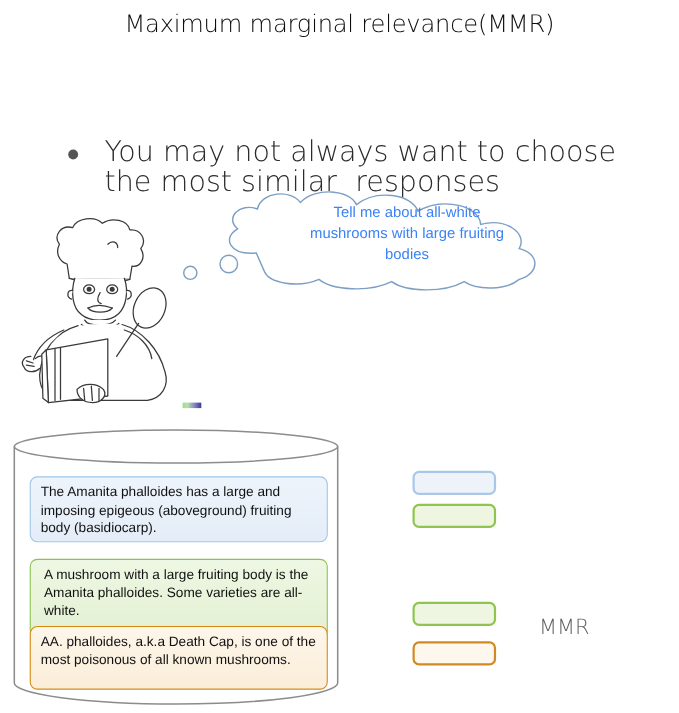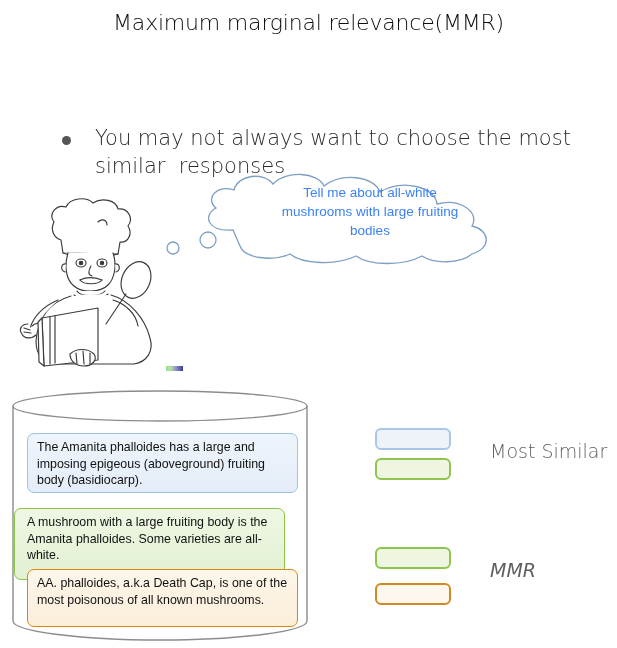--- a/index.html
+++ b/index.html
@@ -30,21 +30,21 @@
   }
   .bullet-dot{
     position:absolute;left:0;top:12px;
     width:9px;height:9px;border-radius:50%;
     background:#555555;
   }
   .bullet-text{
     position:absolute;left:33px;top:0;width:510px;
     font-family:"DejaVu Sans", sans-serif;
     font-weight:300;
-    font-size:21px;
+    font-size:26px;
     line-height:28px;
     color:#2b2b2b;
     white-space:pre-wrap;
   }
 
   
   .cloud-wrap{position:absolute;left:160px;top:168px;width:400px;height:100px;}
   .cloud-wrap svg{display:block;}
   .cloud-text{
     position:absolute;left:110px;top:15px;width:200px;
@@ -77,21 +77,21 @@
     line-height:16.5px;
     color:#111111;
     white-space:pre-wrap;
   }
   .doc.blue{
     left:27px;top:433px;width:271px;height:60px;
     border:1.6px solid #9dc3e6;
     background:linear-gradient(180deg,#eef4fb 0%,#e4edf8 100%);
   }
   .doc.green{
-    left:14px;top:508px;width:271px;height:72px;
+    left:27px;top:508px;width:271px;height:72px;
     border:1.8px solid #8bc34a;
     background:linear-gradient(180deg,#eef7e3 0%,#e3f0d3 100%);
     padding-left:12px;
   }
   .doc.orange{
     left:27px;top:569px;width:271px;height:58px;
     border:1.8px solid #d68910;
     background:linear-gradient(180deg,#fdf6ea 0%,#fbeed9 100%);
   }
 
@@ -107,21 +107,21 @@
 
   .legend-label{
     position:absolute;
     font-family:"DejaVu Sans", sans-serif;
     font-weight:300;
     font-size:19px;
     color:#5f5f5f;
     white-space:nowrap;
   }
   .lbl-similar{left:490px;top:440px;}
-  .lbl-mmr{left:490px;top:559px;font-style:italic;}
+  .lbl-mmr{left:490px;top:559px;}
 </style>
 </head>
 <body>
 
 <div class="slide">
 
   <div class="title">Maximum marginal
 relevance(MMR)</div>
 
   <div class="bullet-row">
@@ -200,19 +200,18 @@
       <ellipse cx="152" cy="18" rx="147" ry="15" stroke="#8c8c8c" stroke-width="1.4" fill="#ffffff"></ellipse>
     </svg>
   </div>
 
   <div class="doc blue">The Amanita phalloides has a large and imposing epigeous (aboveground) fruiting body (basidiocarp).</div>
   <div class="doc green">A mushroom with a large fruiting body is the Amanita phalloides. Some varieties are all-white.</div>
   <div class="doc orange">AA. phalloides, a.k.a Death Cap, is one of the most poisonous of all known mushrooms.</div>
 
   <div class="swatch sw-blue"></div>
   <div class="swatch sw-green1"></div>
-  <div class="legend-label lbl-similar">Most Similar</div>
 
   <div class="swatch sw-green2"></div>
   <div class="swatch sw-orange"></div>
   <div class="legend-label lbl-mmr">MMR</div>
 
 </div>
 
 </body></html>

